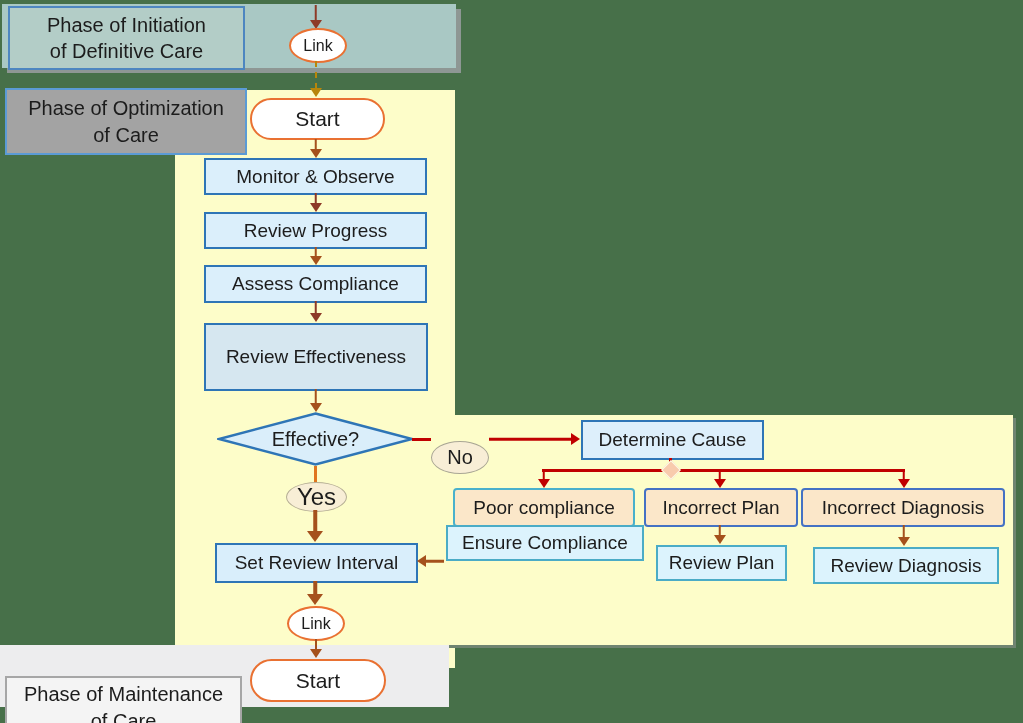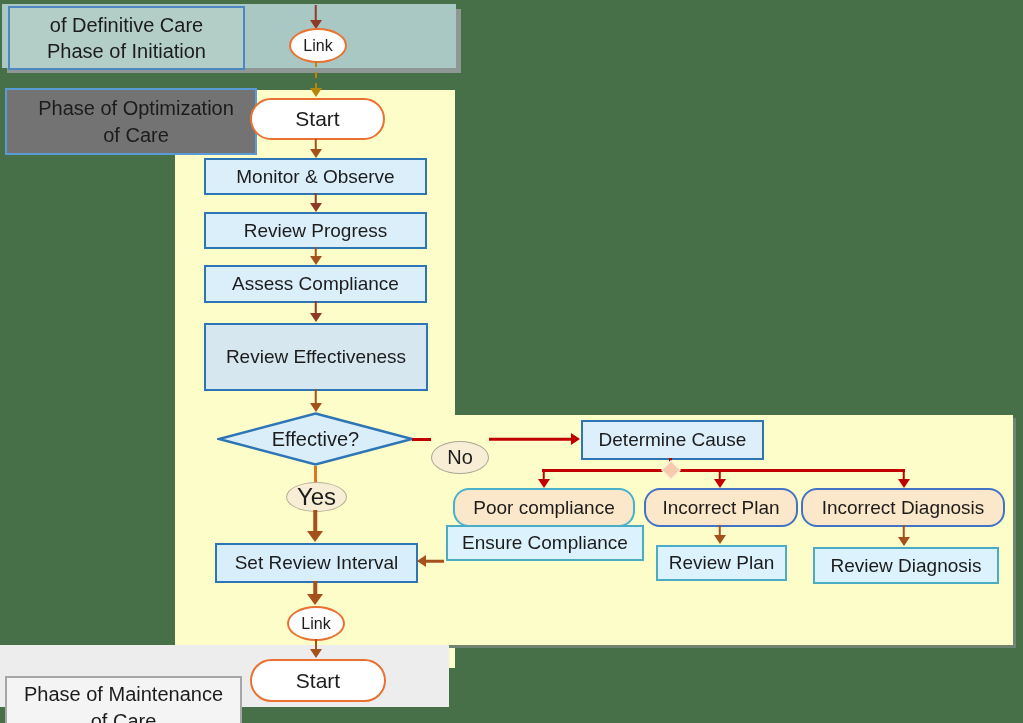--- a/index.html
+++ b/index.html
@@ -5,34 +5,34 @@
   html,body{margin:0;padding:0;}
   body{font-family:"Liberation Sans",sans-serif;background:#477049;}
   #stage{position:relative;width:1023px;height:723px;background:#477049;overflow:hidden;color:#1c1c1c;}
   .abs{position:absolute;}
   .txt{display:flex;align-items:center;justify-content:center;text-align:center;}
 
   
   .init-bar{left:2px;top:4px;width:454px;height:64px;background:#a9c8c4;box-shadow:5px 5px 0 0 #8e9794;}
   .phase-label{border:2px solid #5b9bd5;font-size:20px;line-height:1.32;flex-direction:column;}
   .init-label{left:8px;top:6px;width:233px;height:60px;background:#b3cdc7;border-color:#4d86c0;}
-  .opt-label{left:5px;top:88px;width:238px;height:63px;background:#737373;padding-left:10px;}
+  .opt-label{left:5px;top:88px;width:238px;height:63px;background:#a3a3a3;}
   .maint-label{left:5px;top:676px;width:233px;height:59px;background:#f4f4f4;border-color:#a6a6a6;}
   .yellow-col{left:175px;top:90px;width:280px;height:578px;background:#fdfdc9;}
   .yellow-right{left:446px;top:415px;width:567px;height:230px;background:#fdfdc9;box-shadow:3px 3px 0 0 #6f8471;}
   .gray-band{left:0;top:645px;width:449px;height:62px;background:#ededee;}
 
   
   .process{background:#dbeffb;border:2px solid #2e75b6;font-size:19px;}
   .process.darker{background:#d6e7f0;line-height:1.5;}
   .stadium{background:#fff;border:2.5px solid #e97132;border-radius:24px;font-size:21px;}
   .oval{border-radius:50%;}
   .link-oval{background:#fff;border:2.5px solid #e97132;font-size:16px;}
   .cream-oval{background:#f8eed6;border:1.5px solid #a9a694;font-size:20px;}
-  .peach{background:#fbe7c9;border:2px solid #4472c4;border-radius:16px;font-size:19px;}
+  .peach{background:#fbe7c9;border:2px solid #4472c4;border-radius:4px;font-size:19px;}
   .peach.teal{border-color:#49b1cc;}
   .cyanbox{background:#dcf3fd;border:2px solid #4bacc6;font-size:19px;}
   .decision-wrap{left:217px;top:412px;width:197px;height:54px;}
   .decision-label{left:217px;top:412px;width:197px;height:54px;font-size:20px;}
   .junction-diamond{left:664px;top:463px;width:12px;height:12px;background:#f8cbad;border:1.5px solid #fbfbe8;transform:rotate(45deg);}
 
   
   .varrow{position:absolute;}
   .varrow .shaft{position:absolute;left:50%;transform:translateX(-50%);top:0;bottom:8px;width:2.5px;background:currentColor;}
   .varrow .head{position:absolute;bottom:0;left:50%;transform:translateX(-50%);width:0;height:0;
@@ -55,22 +55,22 @@
 <body>
 
 <div id="stage">
 
   <div class="abs init-bar"></div>
   <div class="abs yellow-col"></div>
   <div class="abs yellow-right"></div>
   <div class="abs gray-band"></div>
 
   <div class="abs txt phase-label init-label">
+    <span>Phase of Initiation</span>
     <span>of Definitive Care</span>
-    <span>Phase of Initiation</span>
   </div>
   <div class="abs txt phase-label opt-label">
     <span>Phase of Optimization</span>
     <span>of Care</span>
   </div>
   <div class="abs txt phase-label maint-label">
     <span>Phase of Maintenance</span>
     <span>of Care</span>
   </div>
 

